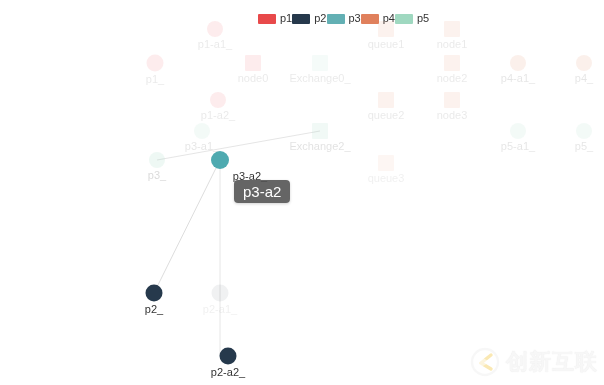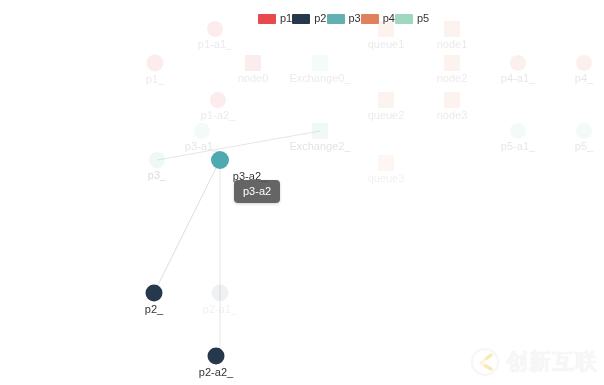--- a/index.html
+++ b/index.html
@@ -83,21 +83,21 @@
     white-space: nowrap;
     color: #333333;
   }
   
   #tooltip {
     position: absolute;
     left: 234px;
     top: 180px;
     background: rgba(80, 80, 80, 0.88);
     color: #ffffff;
-    font-size: 11px;
+    font-size: 15px;
     line-height: 13px;
     padding: 5px 9px;
     border-radius: 4px;
     box-shadow: 0 1px 3px rgba(0,0,0,0.18);
     white-space: nowrap;
     pointer-events: none;
   }
   
   #watermark {
     position: absolute;
@@ -229,21 +229,21 @@
         <div class="node-label" style="opacity: 0.07;">queue3</div>
       </div>
       <div class="graph-node" style="left: 154px; top: 293px;">
         <div class="node-shape node-circle" style="width: 17px; height: 17px; background: rgb(38, 57, 76); opacity: 1;"></div>
         <div class="node-label" style="opacity: 1;">p2_</div>
       </div>
       <div class="graph-node" style="left: 220px; top: 293px;">
         <div class="node-shape node-circle" style="width: 17px; height: 17px; background: rgb(38, 57, 76); opacity: 0.07;"></div>
         <div class="node-label" style="opacity: 0.07;">p2-a1_</div>
       </div>
-      <div class="graph-node" style="left: 216px; top: 356px; border-radius: 6px;">
+      <div class="graph-node" style="left: 228px; top: 356px; border-radius: 6px;">
         <div class="node-shape node-circle" style="width: 17px; height: 17px; background: rgb(38, 57, 76); opacity: 1;"></div>
         <div class="node-label" style="opacity: 1;">p2-a2_</div>
       </div>
     </div>
 
   <div id="tooltip">p3-a2</div>
 
   <div id="watermark">
     <svg width="30" height="30" viewBox="0 0 30 30">
       <circle cx="15" cy="15" r="13" fill="none" stroke="#f0f0f0" stroke-width="2.4"></circle>

